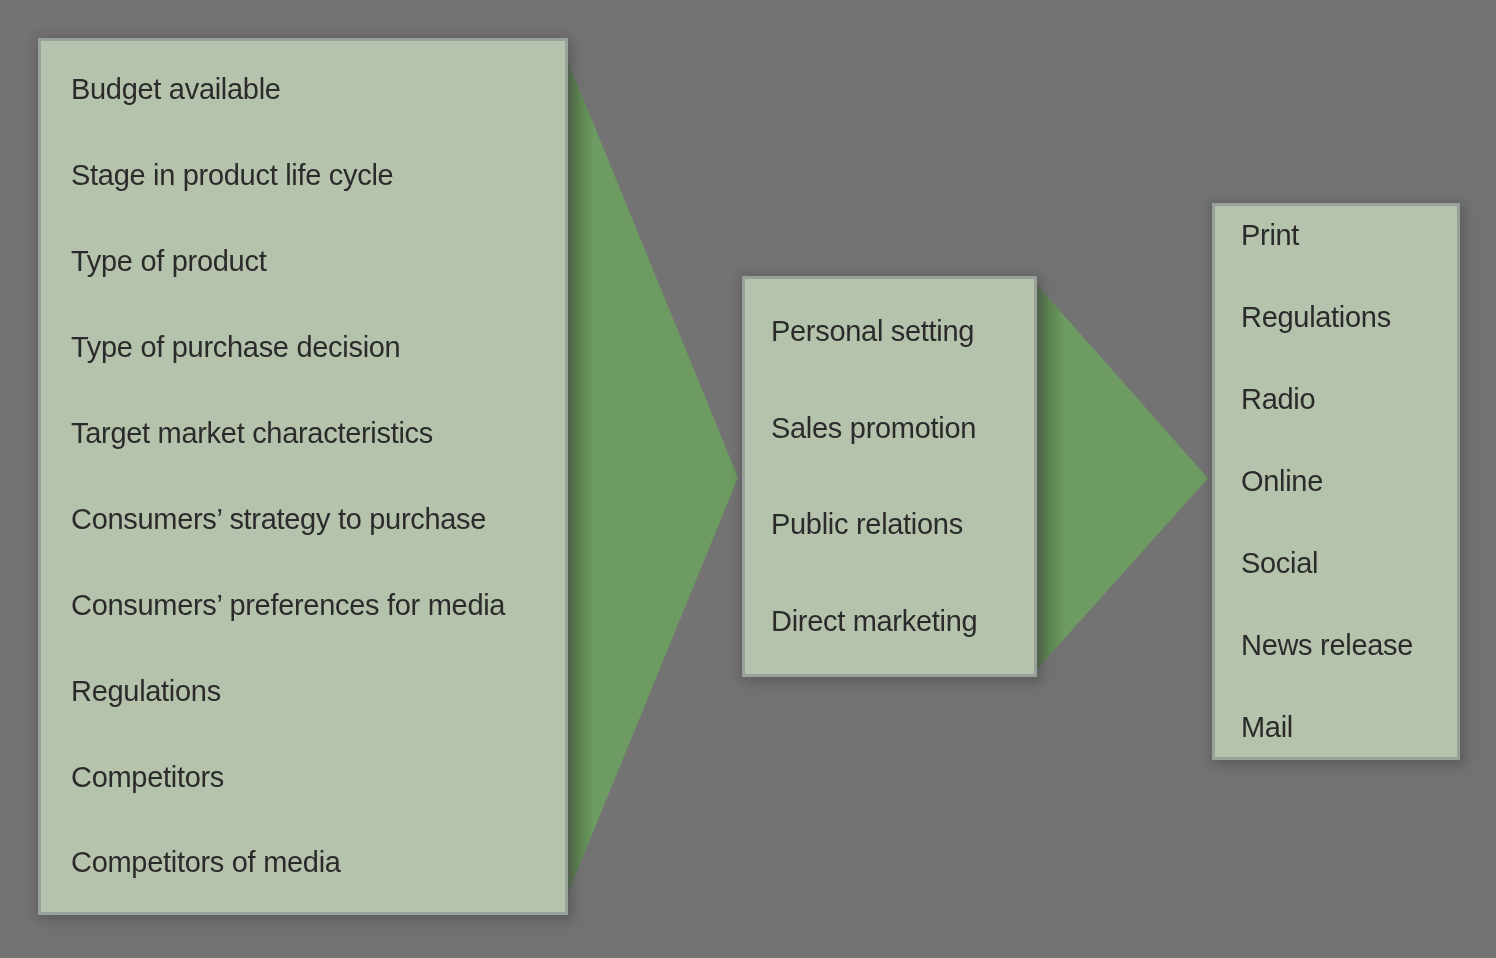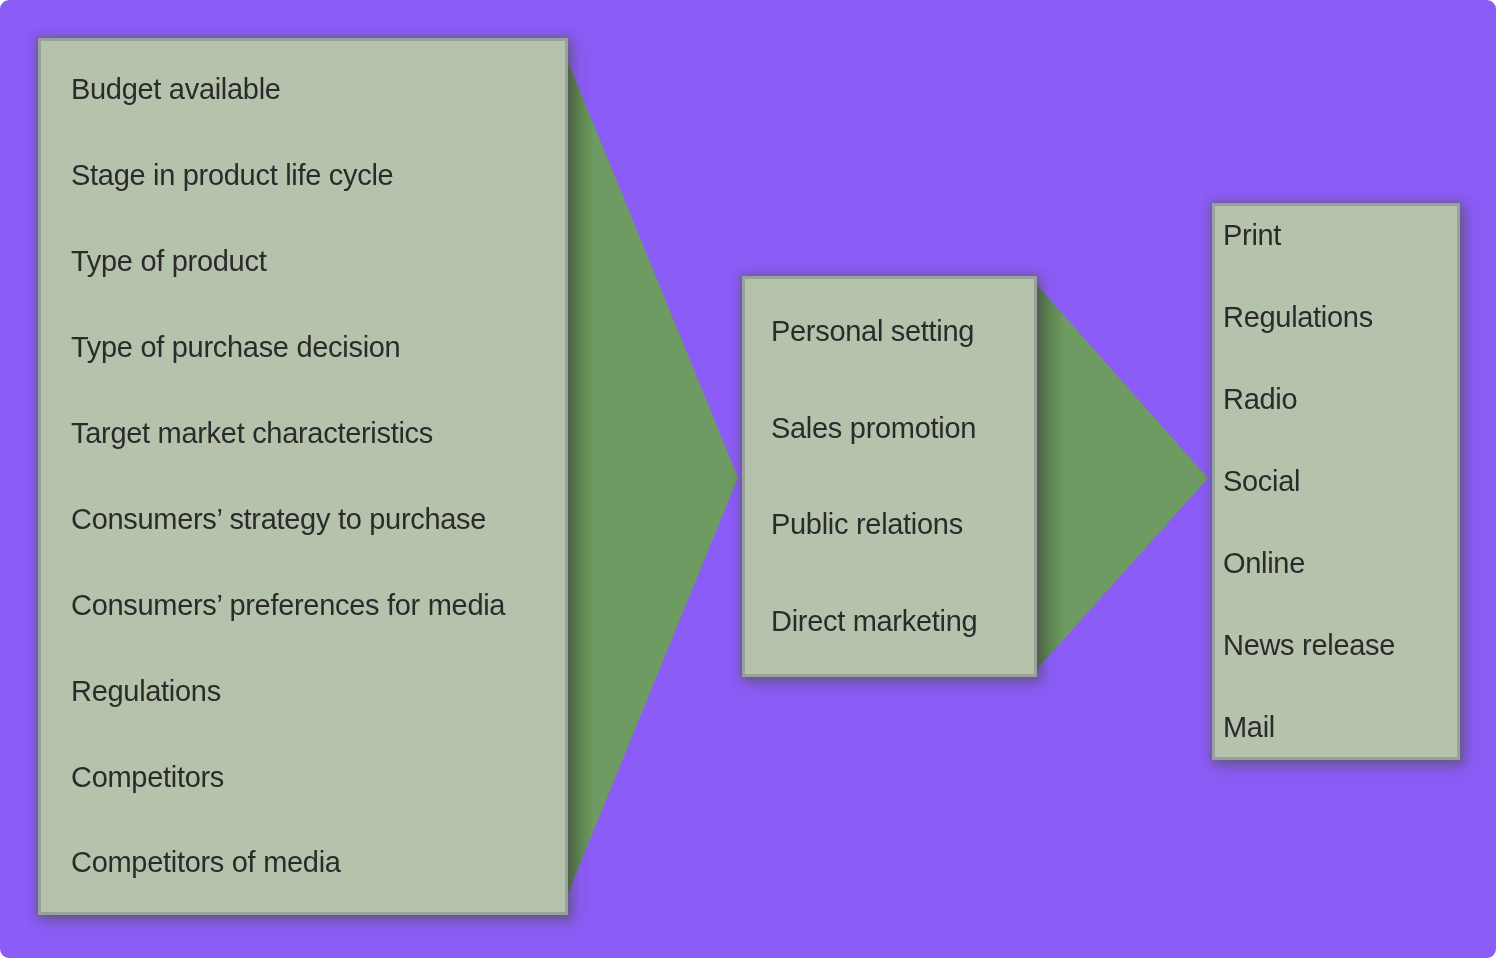--- a/index.html
+++ b/index.html
@@ -5,23 +5,22 @@
   html, body {
     margin: 0;
     padding: 0;
     background: #ffffff;
     font-family: "Liberation Sans", "DejaVu Sans", sans-serif;
   }
   .canvas {
     position: relative;
     width: 1496px;
     height: 958px;
-    background: #8b5cf6;
+    background: #737373;
     overflow: hidden;
-    border-radius: 9px;
   }
   
   .box {
     position: absolute;
     background: #b5c3ac;
     border: 3px solid #98a19a;
     box-sizing: border-box;
     box-shadow: 0 0 7px 2px rgba(90,90,90,0.45),
                 4px 5px 12px 1px rgba(80,80,80,0.50);
     display: flex;
@@ -48,21 +47,21 @@
     top: 276px;
     width: 295px;
     height: 401px;
     padding: 4px 0 4px 26px;
   }
   .box-media {
     left: 1212px;
     top: 203px;
     width: 248px;
     height: 557px;
-    padding: 6px 0 6px 8px;
+    padding: 6px 0 6px 26px;
     gap: 36px;
   }
   
   .arrow {
     position: absolute;
     z-index: 1;
     background: linear-gradient(90deg, #3f6a39 0px, #587f4c 14px, #6d9b61 34px, #6d9b61 100%);
   }
   .arrow-1 {
     left: 560px;
@@ -105,19 +104,19 @@
       <div class="box-item">Personal setting</div>
       <div class="box-item">Sales promotion</div>
       <div class="box-item">Public relations</div>
       <div class="box-item">Direct marketing</div>
     </div>
 
   <div class="box box-media">
       <div class="box-item">Print</div>
       <div class="box-item">Regulations</div>
       <div class="box-item">Radio</div>
+      <div class="box-item">Online</div>
       <div class="box-item">Social</div>
-      <div class="box-item">Online</div>
       <div class="box-item">News release</div>
       <div class="box-item">Mail</div>
     </div>
 
 </div>
 
 </body></html>

